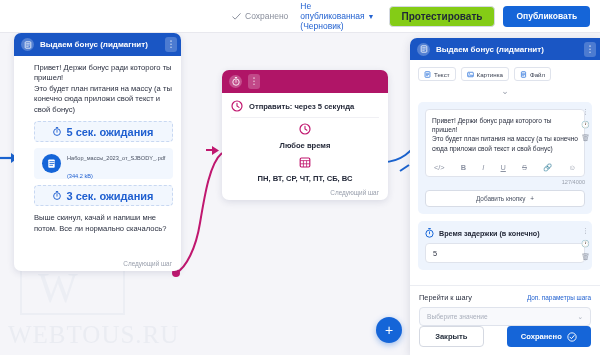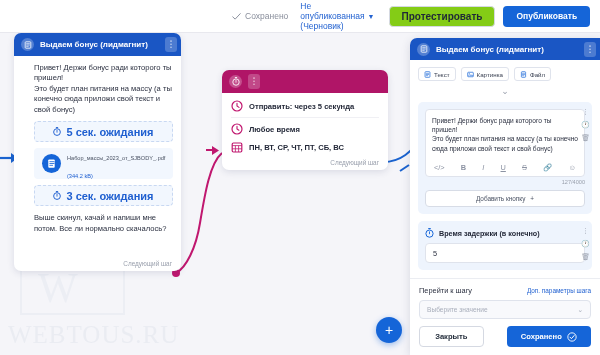--- a/index.html
+++ b/index.html
@@ -47,21 +47,21 @@
   .next-step { position: absolute; right: 9px; bottom: 4px; font-size: 6.4px; color: #9aa0ad; }
 
   
   #node-lead { left: 14px; top: 33px; width: 167px; }
   #node-lead .node-head { background: #1a56c4; }
 
   
   #node-delay { left: 222px; top: 70px; width: 166px; }
   #node-delay .node-head { background: #b01567; }
   .dl-row { display: flex; align-items: center; gap: 6px; padding: 5px 0; font-size: 7.6px; font-weight: bold; color: #232838; }
-  .dl-row + .dl-row { border-top: 1px solid #f0f0f4; }
+  .dl-row + .dl-row { border-top: 1px solid #f0f0f4; flex-direction: column; }
   .dl-ico { width: 12px; height: 12px; flex: 0 0 auto; }
 
   
   #panel { position: absolute; right: 0; top: 38px; width: 190px; height: 317px; background: #fff; border-radius: 7px 0 0 0; box-shadow: 0 2px 10px rgba(40,50,90,.15); z-index: 20; overflow: hidden; }
   #panel .node-head { background: #1a56c4; height: 22px; }
   .panel-scroll { position: relative; height: 242px; overflow: hidden; background: #fff; }
   .tools { display: flex; gap: 5px; padding: 7px 8px 0 8px; }
   .tool { height: 14px; border: 1px solid #dfe3ec; border-radius: 3px; background: #fff; display: flex; align-items: center; gap: 3px; padding: 0 5px; font-size: 6.2px; color: #3c4354; cursor: pointer; }
   .collapse { text-align: center; color: #9aa0ad; font-size: 9px; padding: 5px 0 6px; cursor: pointer; }
   .block { margin: 0 8px 7px 8px; background: #eef4fd; border-radius: 5px; padding: 7px; position: relative; }
@@ -73,21 +73,21 @@
   .add-btn { margin-top: 5px; height: 17px; border: 1px solid #d7dce6; border-radius: 4px; background: #fff; display: flex; align-items: center; justify-content: center; gap: 5px; font-size: 6.4px; color: #4a5263; cursor: pointer; }
   .rail { position: absolute; right: 2px; top: 6px; display: flex; flex-direction: column; align-items: center; gap: 6px; color: #9aa0ad; font-size: 7px; }
   .rail span { cursor: pointer; line-height: 1; }
   .delay-head { display: flex; align-items: center; gap: 5px; font-size: 7.2px; font-weight: bold; color: #232838; }
   .delay-input { margin-top: 5px; height: 20px; border: 1px solid #dfe3ec; border-radius: 4px; background: #fff; display: flex; align-items: center; padding: 0 7px; font-size: 7.4px; color: #2b3040; }
   .panel-foot { position: absolute; left: 0; bottom: 0; width: 190px; background: #fff; border-top: 1px solid #ebedf2; padding: 7px 9px 8px 9px; }
   .foot-row { display: flex; align-items: center; justify-content: space-between; }
   .foot-label { font-size: 7.4px; color: #2b3040; }
   .foot-link { font-size: 6.4px; color: #2463d1; cursor: pointer; }
   .select { margin-top: 5px; height: 19px; border: 1px solid #dfe3ec; border-radius: 4px; background: #f8f9fc; display: flex; align-items: center; justify-content: space-between; padding: 0 7px; font-size: 6.6px; color: #a8aebb; cursor: pointer; }
-  .foot-btns { margin-top: 7px; display: flex; gap: 23px; }
+  .foot-btns { display: flex; gap: 23px; }
   .b-close { flex: 1; height: 21px; border: 1px solid #d5d9e2; border-radius: 4px; background: #fff; font-size: 7.6px; font-weight: bold; color: #1f2937; display: flex; align-items: center; justify-content: center; cursor: pointer; }
   .b-save { flex: 1.35; height: 21px; border: none; border-radius: 4px; background: #1565d8; font-size: 7.6px; font-weight: bold; color: #fff; display: flex; align-items: center; justify-content: center; gap: 5px; cursor: pointer; }
 
   
   .fab { position: absolute; left: 376px; top: 317px; width: 26px; height: 26px; border-radius: 50%; background: #1565d8; color: #fff; font-size: 14px; display: flex; align-items: center; justify-content: center; box-shadow: 0 2px 6px rgba(21,101,216,.4); z-index: 30; cursor: pointer; line-height: 1; }
 </style>
 </head>
 <body>
 
 <div id="app">

